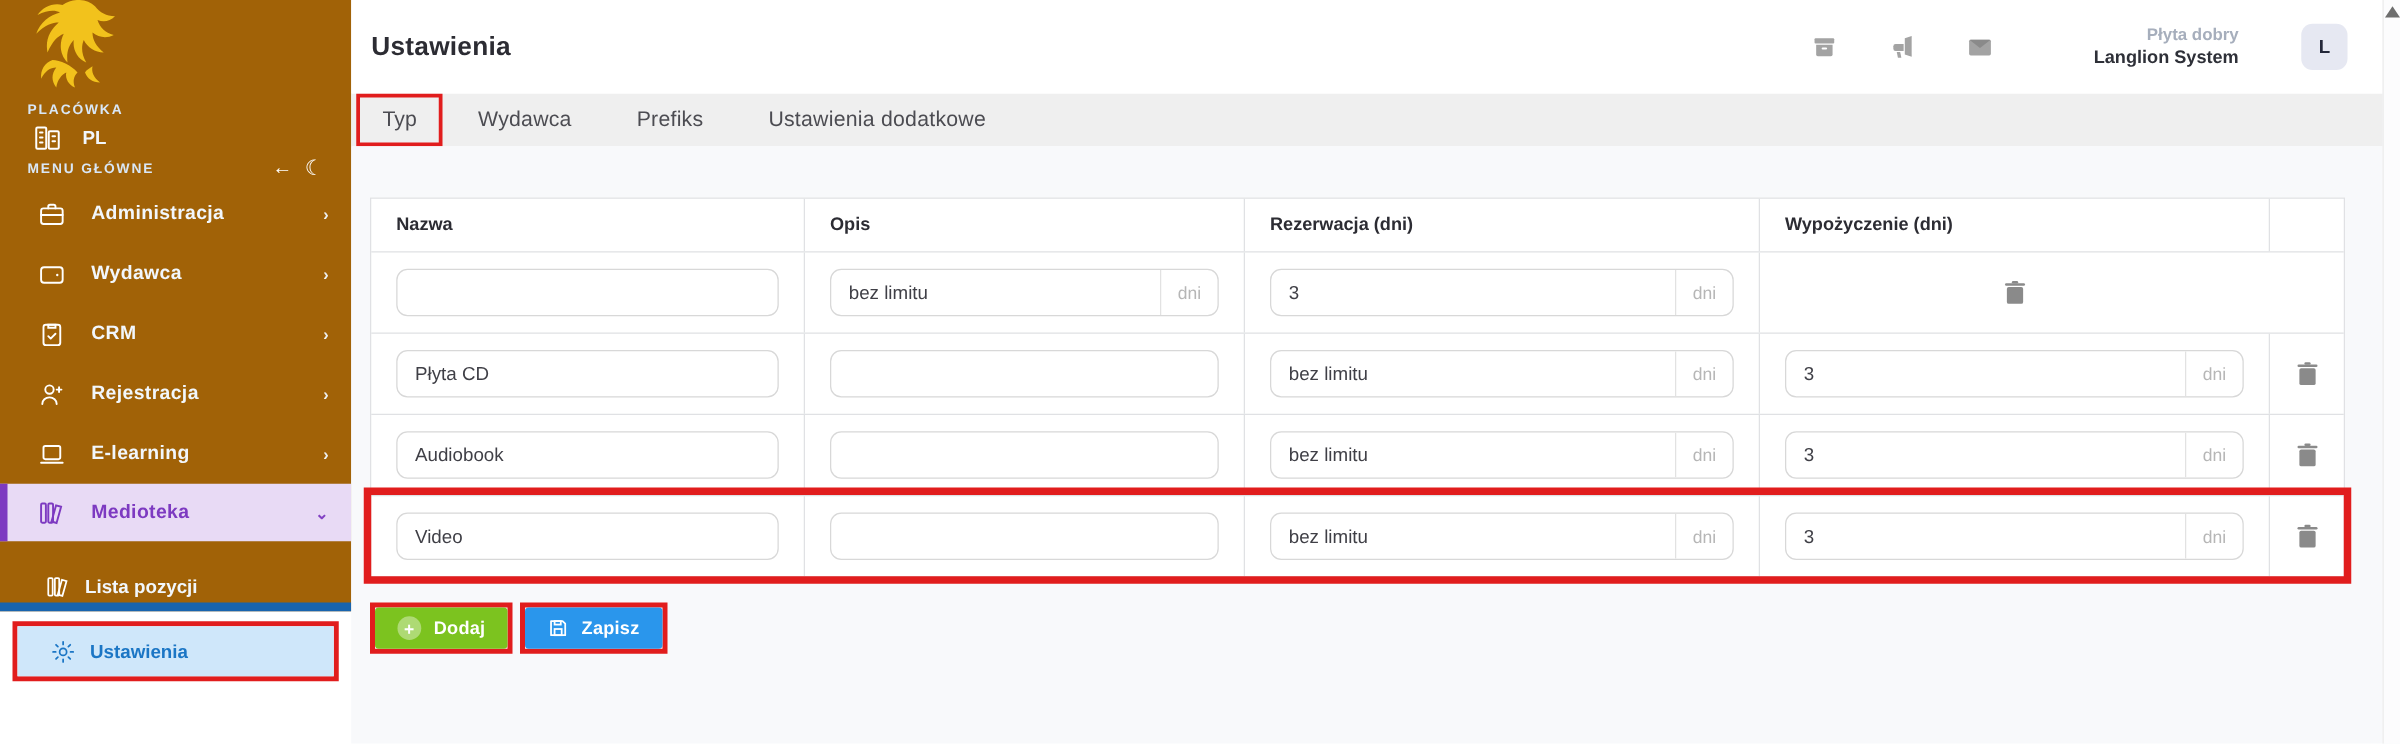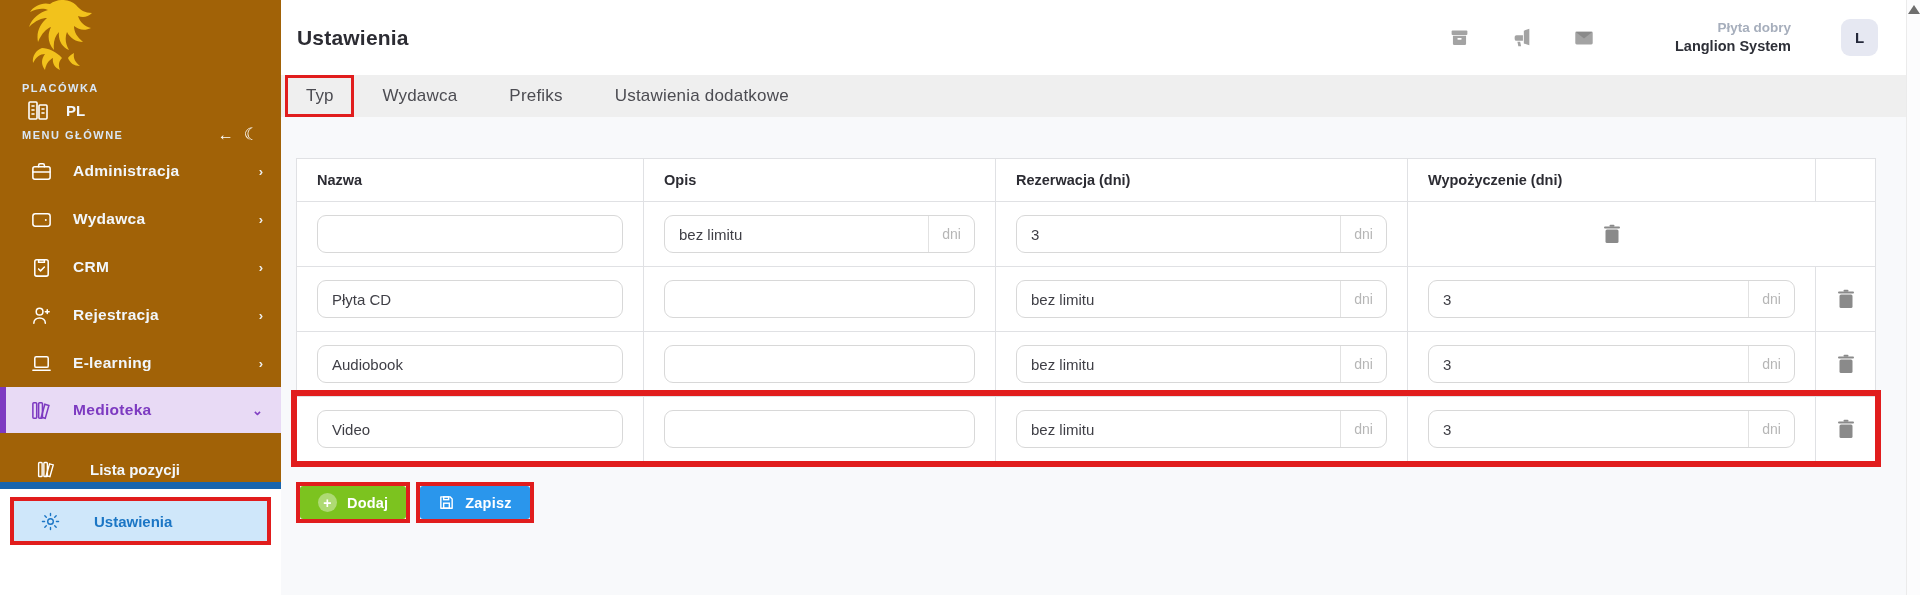--- a/index.html
+++ b/index.html
@@ -43,21 +43,21 @@
   .menu-item .chev { font-size:13px; opacity:.95; }
   .menu-item svg { flex:0 0 auto; }
 
   .menu-item.active-purple {
     background:#e8daf5; color:#7d3ac1; height:46px;
     border-left:6px solid #7d3ac1; padding-left:24px;
   }
 
   .submenu { flex:1; display:flex; flex-direction:column; }
   .submenu-item {
-    height:40px; display:flex; align-items:center; gap:33px;
+    height:40px; display:flex; align-items:center; gap:11px;
     padding-left:36px; font-size:15px; font-weight:bold; cursor:pointer;
   }
   .submenu-item.first { margin-top:16px; }
   .annotation-box-side {
     border:4px solid #e11d1d; margin:8px 10px 0 10px;
   }
   .submenu-item.active-blue {
     background:#cfe7fa; color:#1b76c5; padding-left:26px; height:40px; margin:0;
   }
   .sidebar-bottom-strip {

